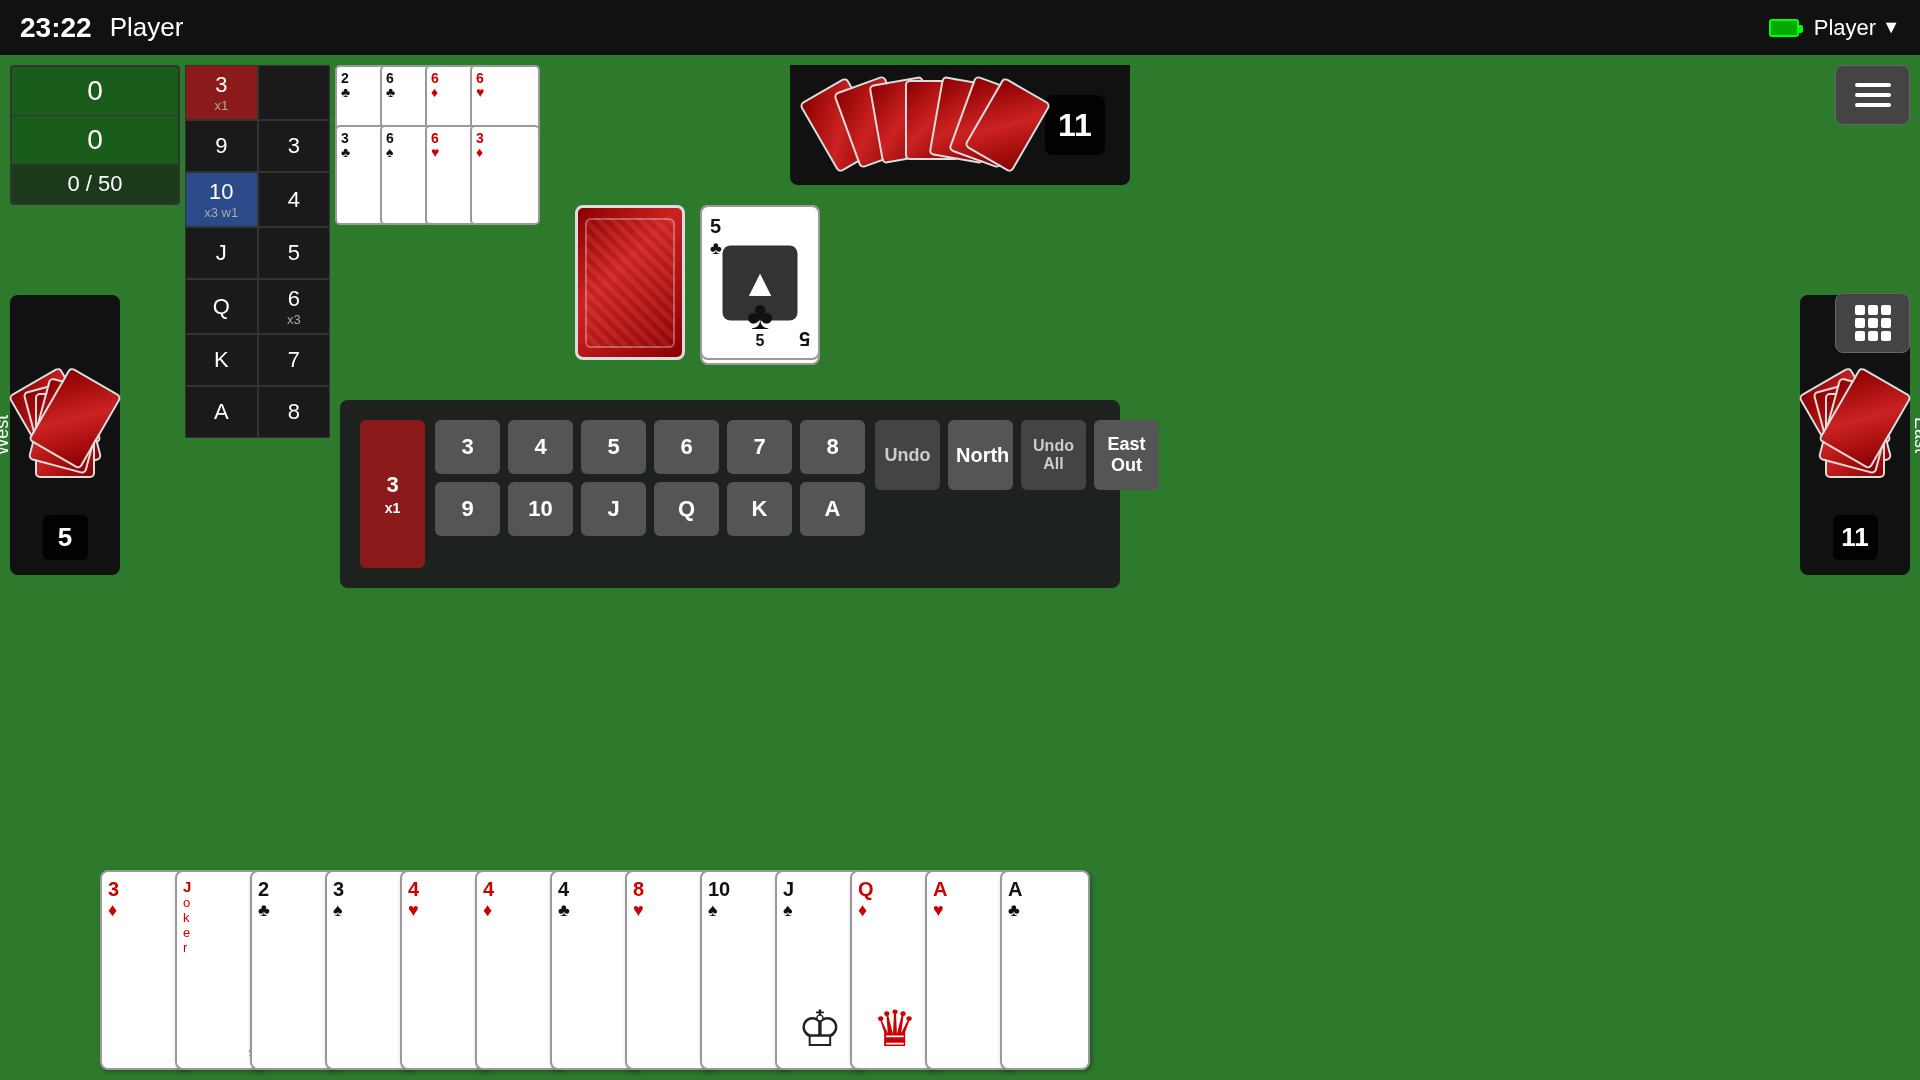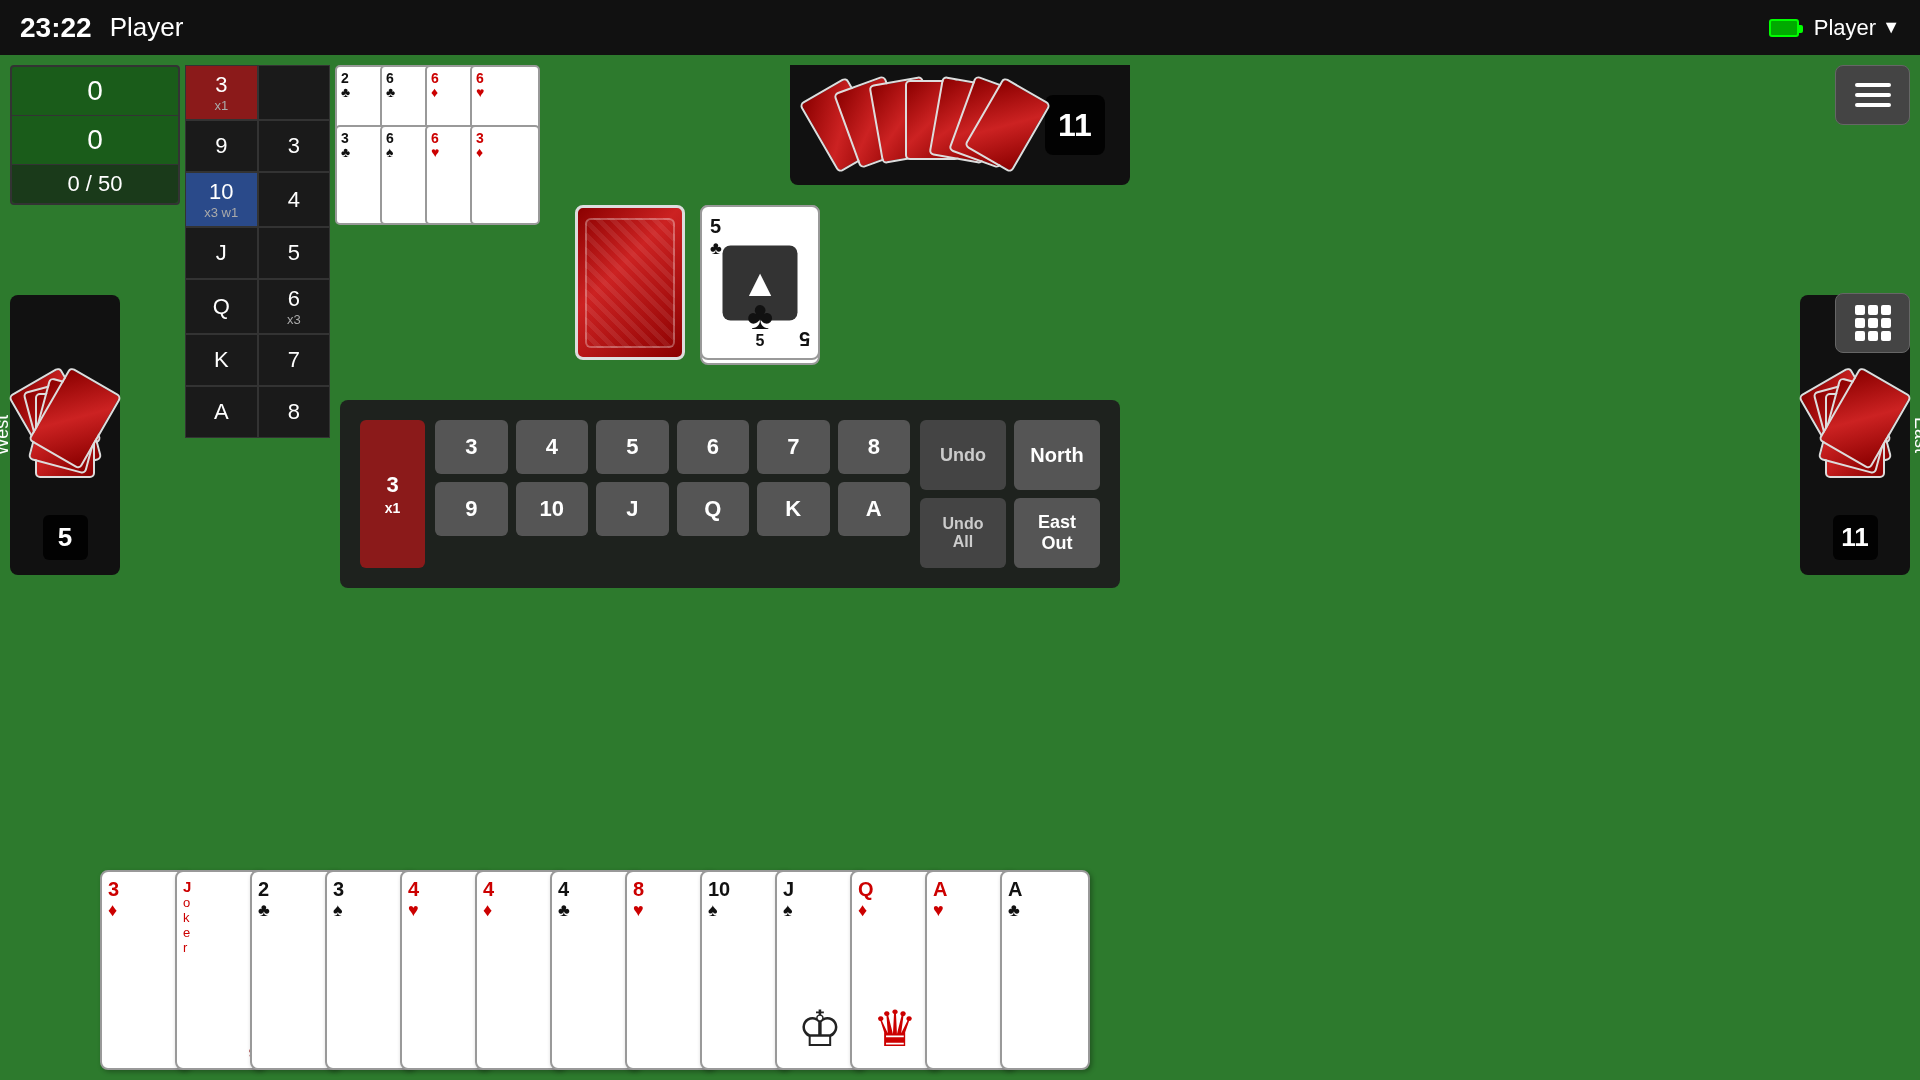--- a/index.html
+++ b/index.html
@@ -483,21 +483,21 @@
       <div style="display:grid;grid-template-columns:repeat(6,1fr);gap:8px;">
         <button class="action-btn">9</button>
         <button class="action-btn">10</button>
         <button class="action-btn">J</button>
         <button class="action-btn">Q</button>
         <button class="action-btn">K</button>
         <button class="action-btn">A</button>
       </div>
     </div>
 
-    <div style="display:grid;grid-template-columns:1fr 1fr;grid-template-rows:1fr 1fr;gap:8px;min-width:180px;">
+    <div style="display:grid;grid-template-columns:1fr 1fr 1fr 1fr;grid-template-rows:1fr 1fr;gap:8px;min-width:180px;">
       <button class="action-btn action-special">Undo</button>
       <button class="action-btn action-meld">North</button>
       <button class="action-btn action-special" style="font-size:16px;">
         <span>Undo</span>
         <br>
         <span>All</span>
       </button>
       <button class="action-btn action-goingout">
         <span>East</span>
         <br>

